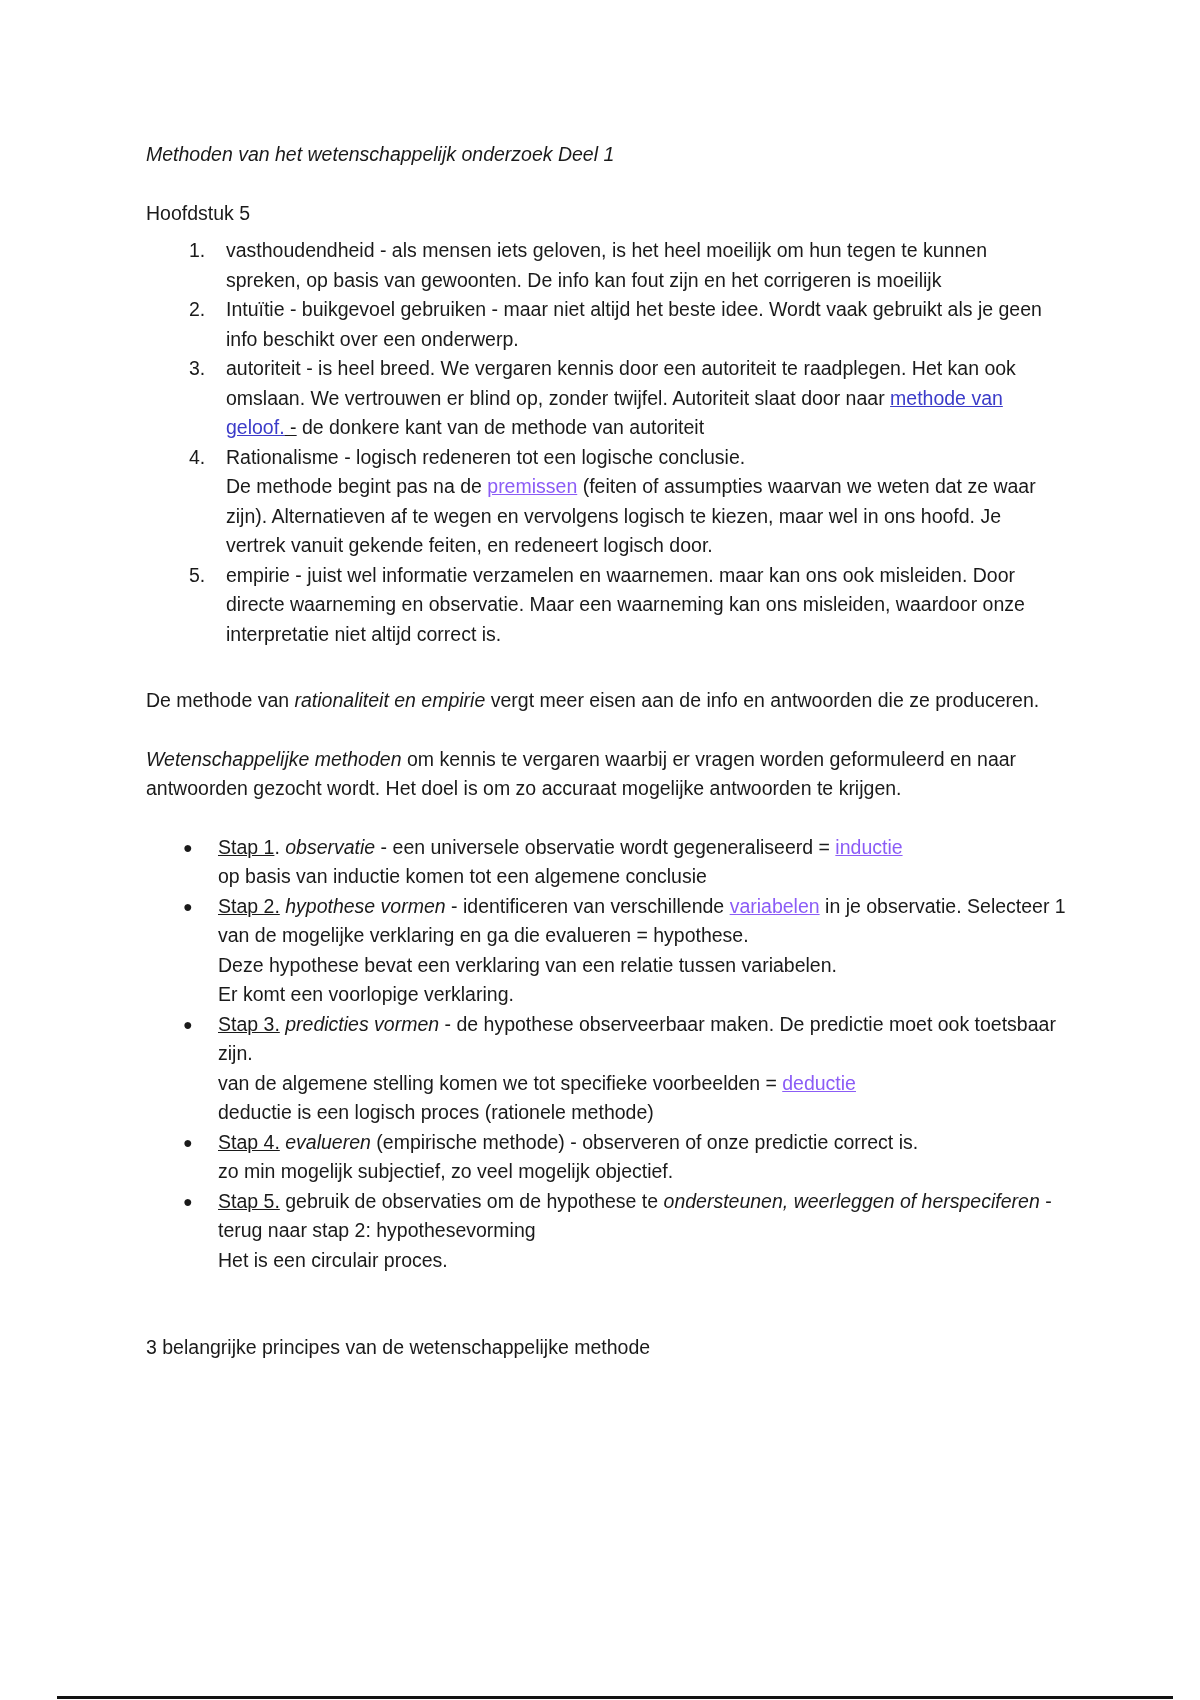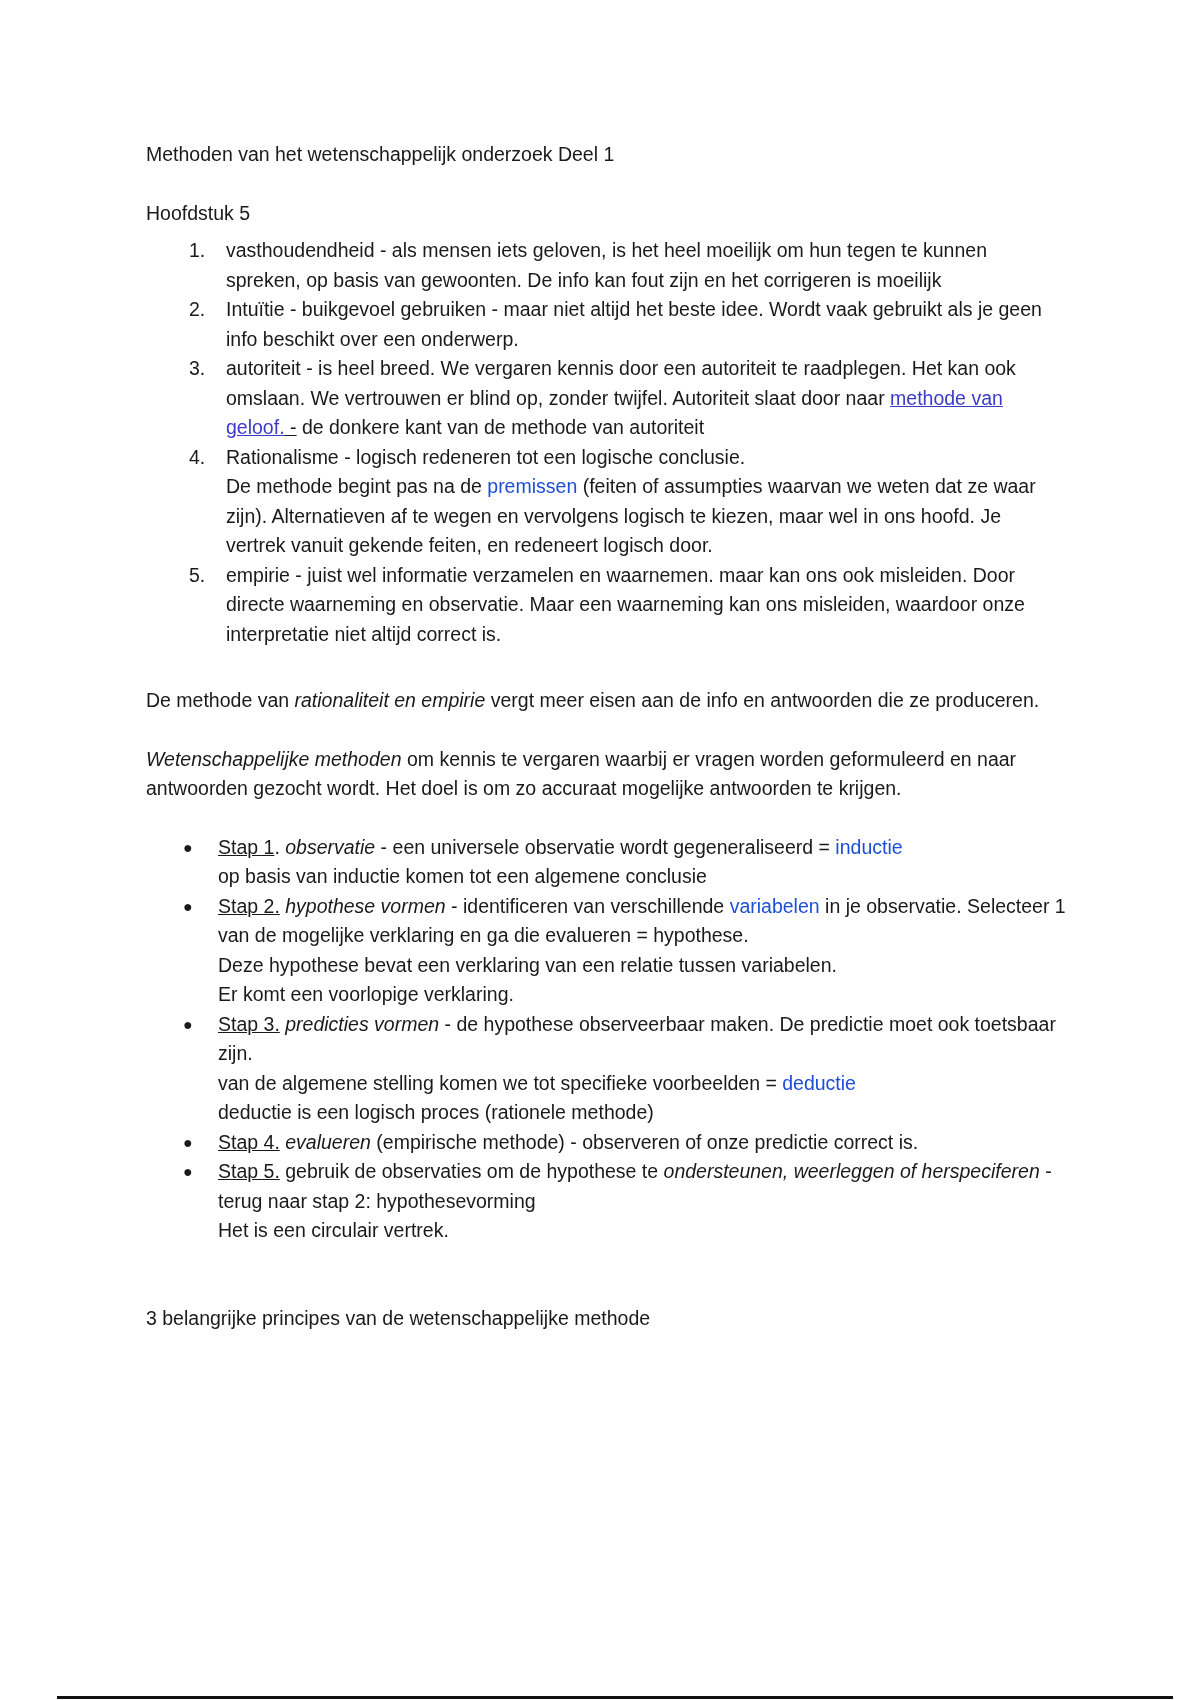--- a/index.html
+++ b/index.html
@@ -13,23 +13,23 @@
   }
   .page {
     position: absolute;
     left: 146px; top: 140px;
     width: 920px;
     font-size: 19.5px;
     line-height: 29.5px;
   }
   p { margin: 0; }
   .gap-lg { height: 29px; }
-  .title { margin-bottom: 29px; }
+  .title { margin-bottom: 29px; font-style: italic; }
   em, i { font-style: italic; }
-  .blue { color: #1d4ed8; }
+  .blue { color: #8b5cf6; text-decoration: underline; }
   .link { color: #3b3bc9; text-decoration: underline; }
   .ul-dark { text-decoration: underline; }
   ol.methods {
     margin: 8px; padding: 0 0 0 72px;
     list-style: none;
     counter-reset: m;
   }
   ol.methods > li {
     position: relative;
     counter-increment: m;
@@ -99,25 +99,26 @@
     </li>
     <li>
       <span class="bullet">●</span>
       <span class="ul-dark">Stap 3.</span> <em>predicties vormen</em><span> - de hypothese observeerbaar maken. De predictie moet ook toetsbaar zijn.</span>
       <div><span>van de algemene stelling komen we tot specifieke voorbeelden = </span><span class="blue">deductie</span></div>
       <div>deductie is een logisch proces (rationele methode)</div>
     </li>
     <li>
       <span class="bullet">●</span>
       <span class="ul-dark">Stap 4.</span> <em>evalueren</em><span> (empirische methode) -  observeren of onze predictie correct is.</span>
+      <div>zo min mogelijk subjectief, zo veel mogelijk objectief.</div>
     </li>
     <li>
       <span class="bullet">●</span>
       <span class="ul-dark">Stap 5.</span><span> gebruik de observaties om de hypothese te </span><em>ondersteunen, weerleggen of herspeciferen</em><span> - terug naar stap 2: hypothesevorming</span>
-      <div>Het is een circulair vertrek.</div>
+      <div>Het is een circulair proces.</div>
     </li>
   </ul>
 
   <div class="gap-lg"></div>
   <div class="gap-lg"></div>
 
   <p>3 belangrijke principes van de wetenschappelijke methode</p>
 </div>
 
 <div class="bottom-rule"></div>

